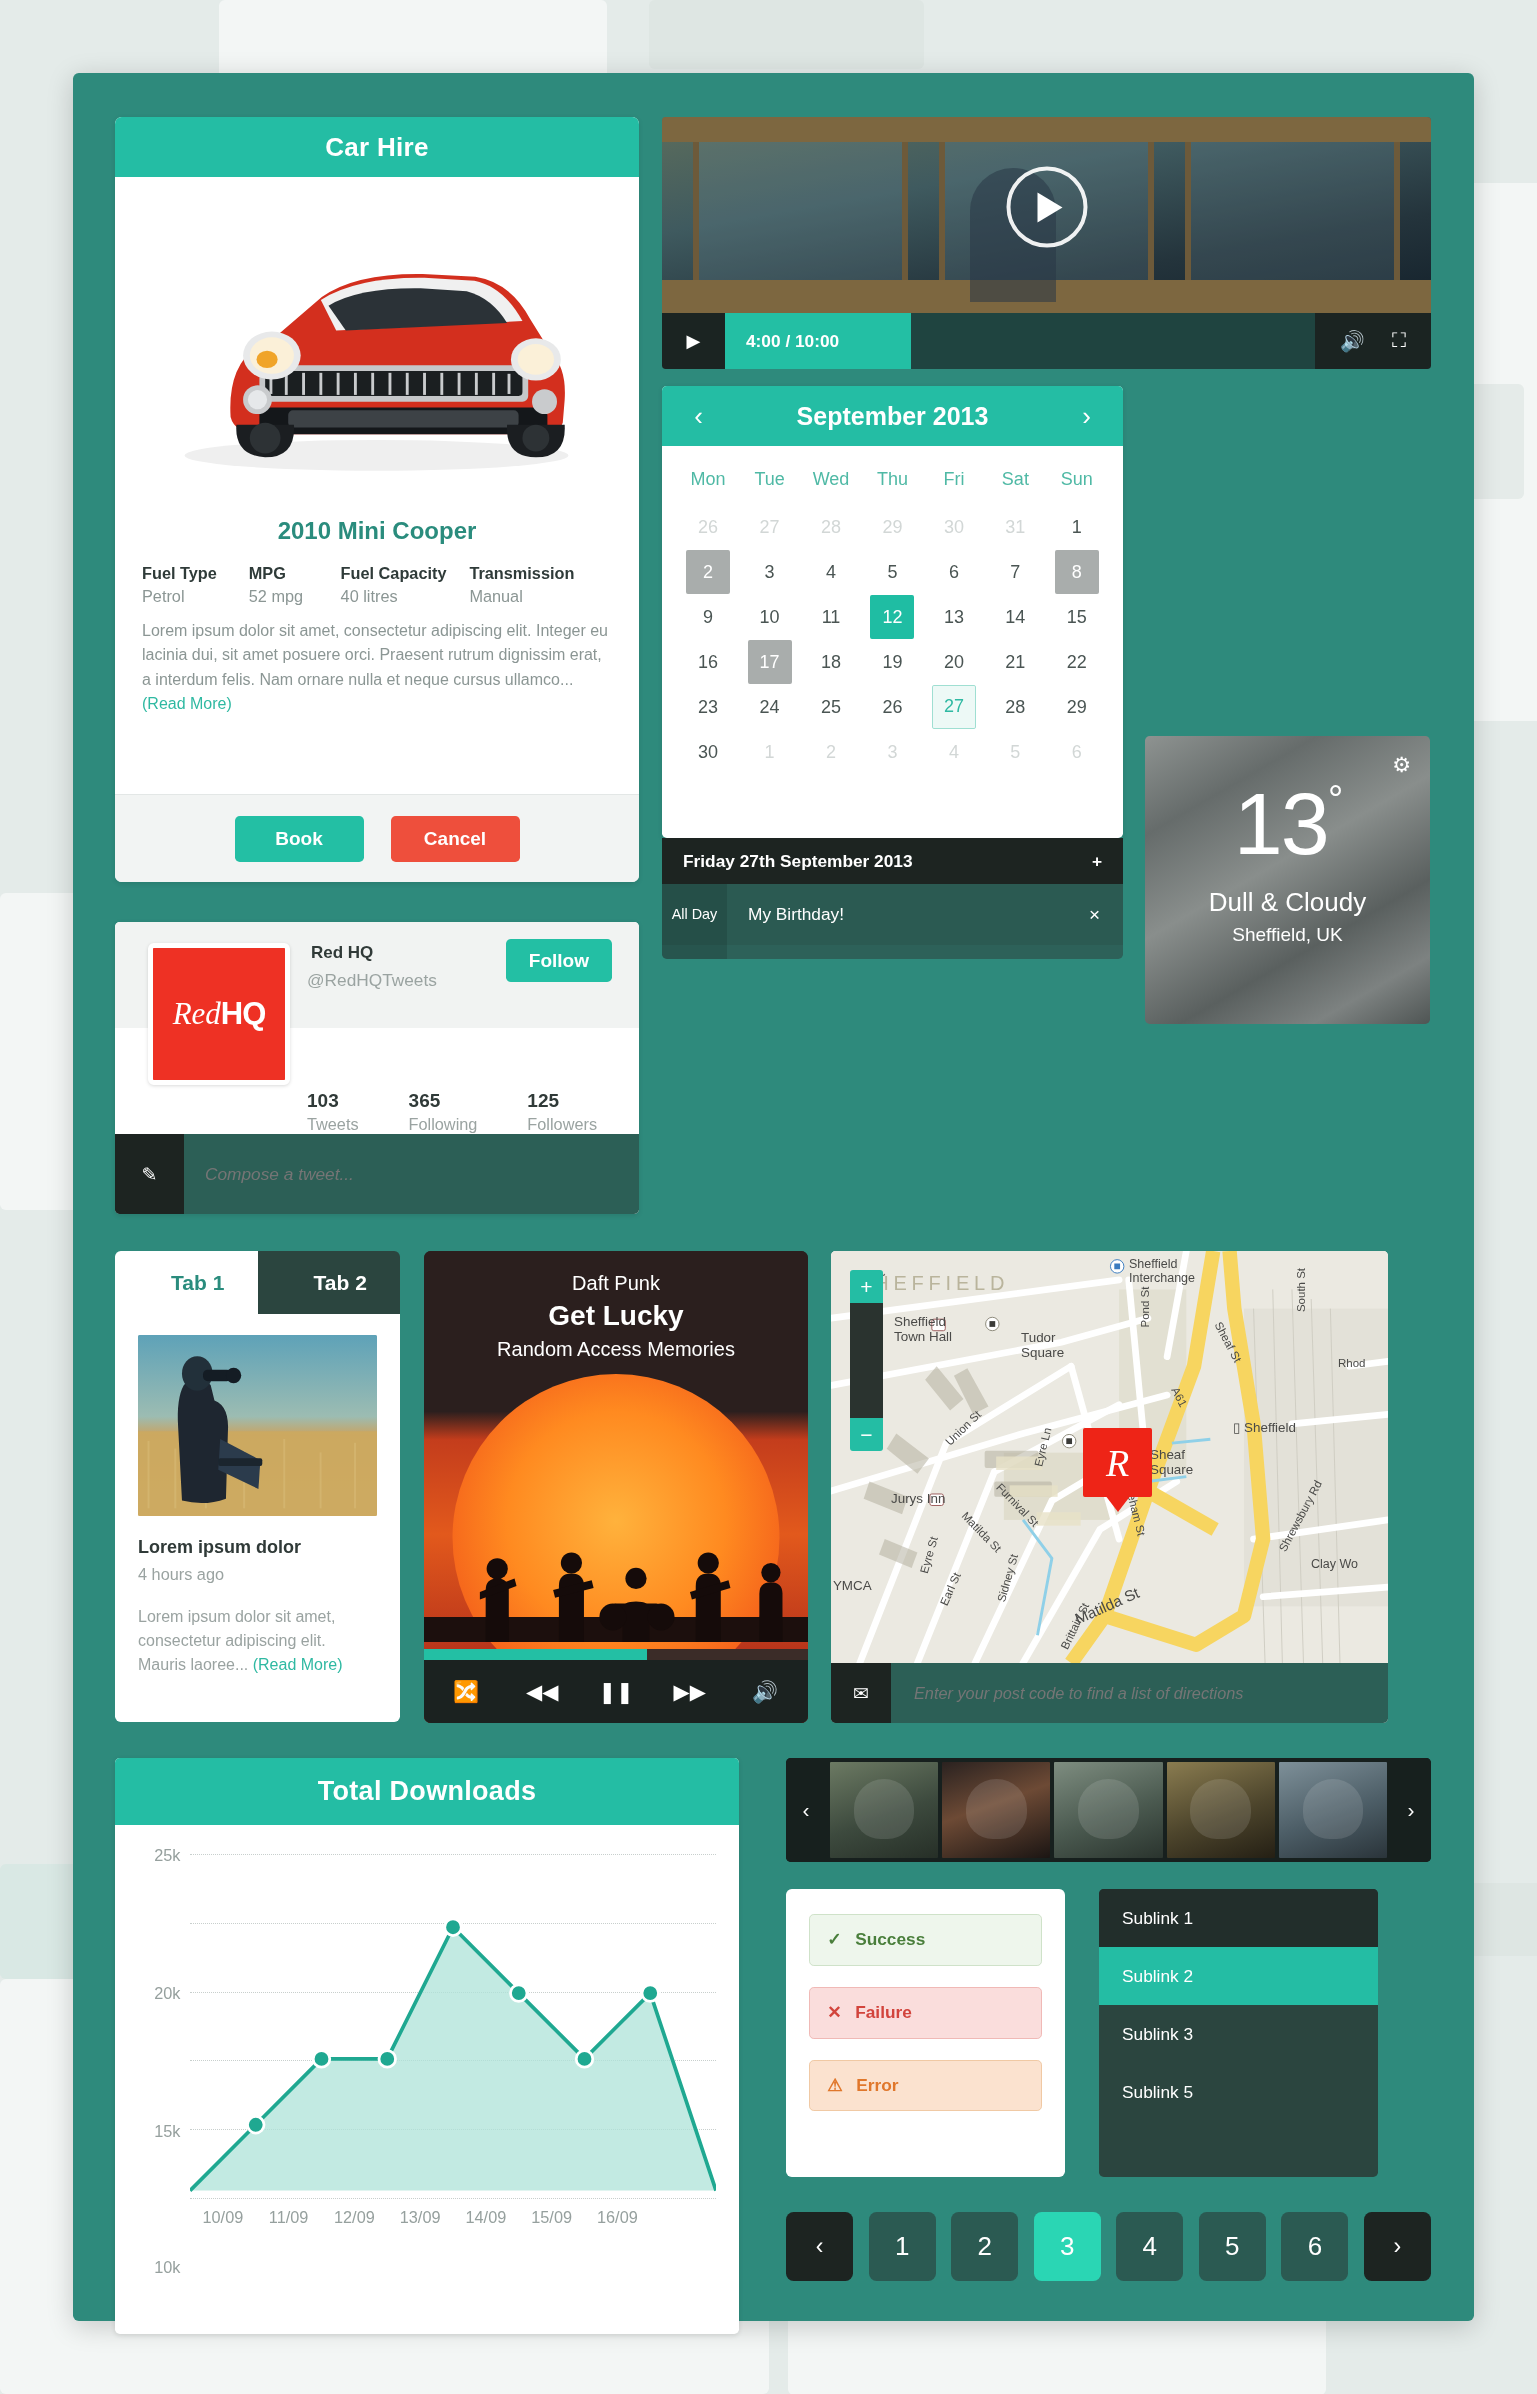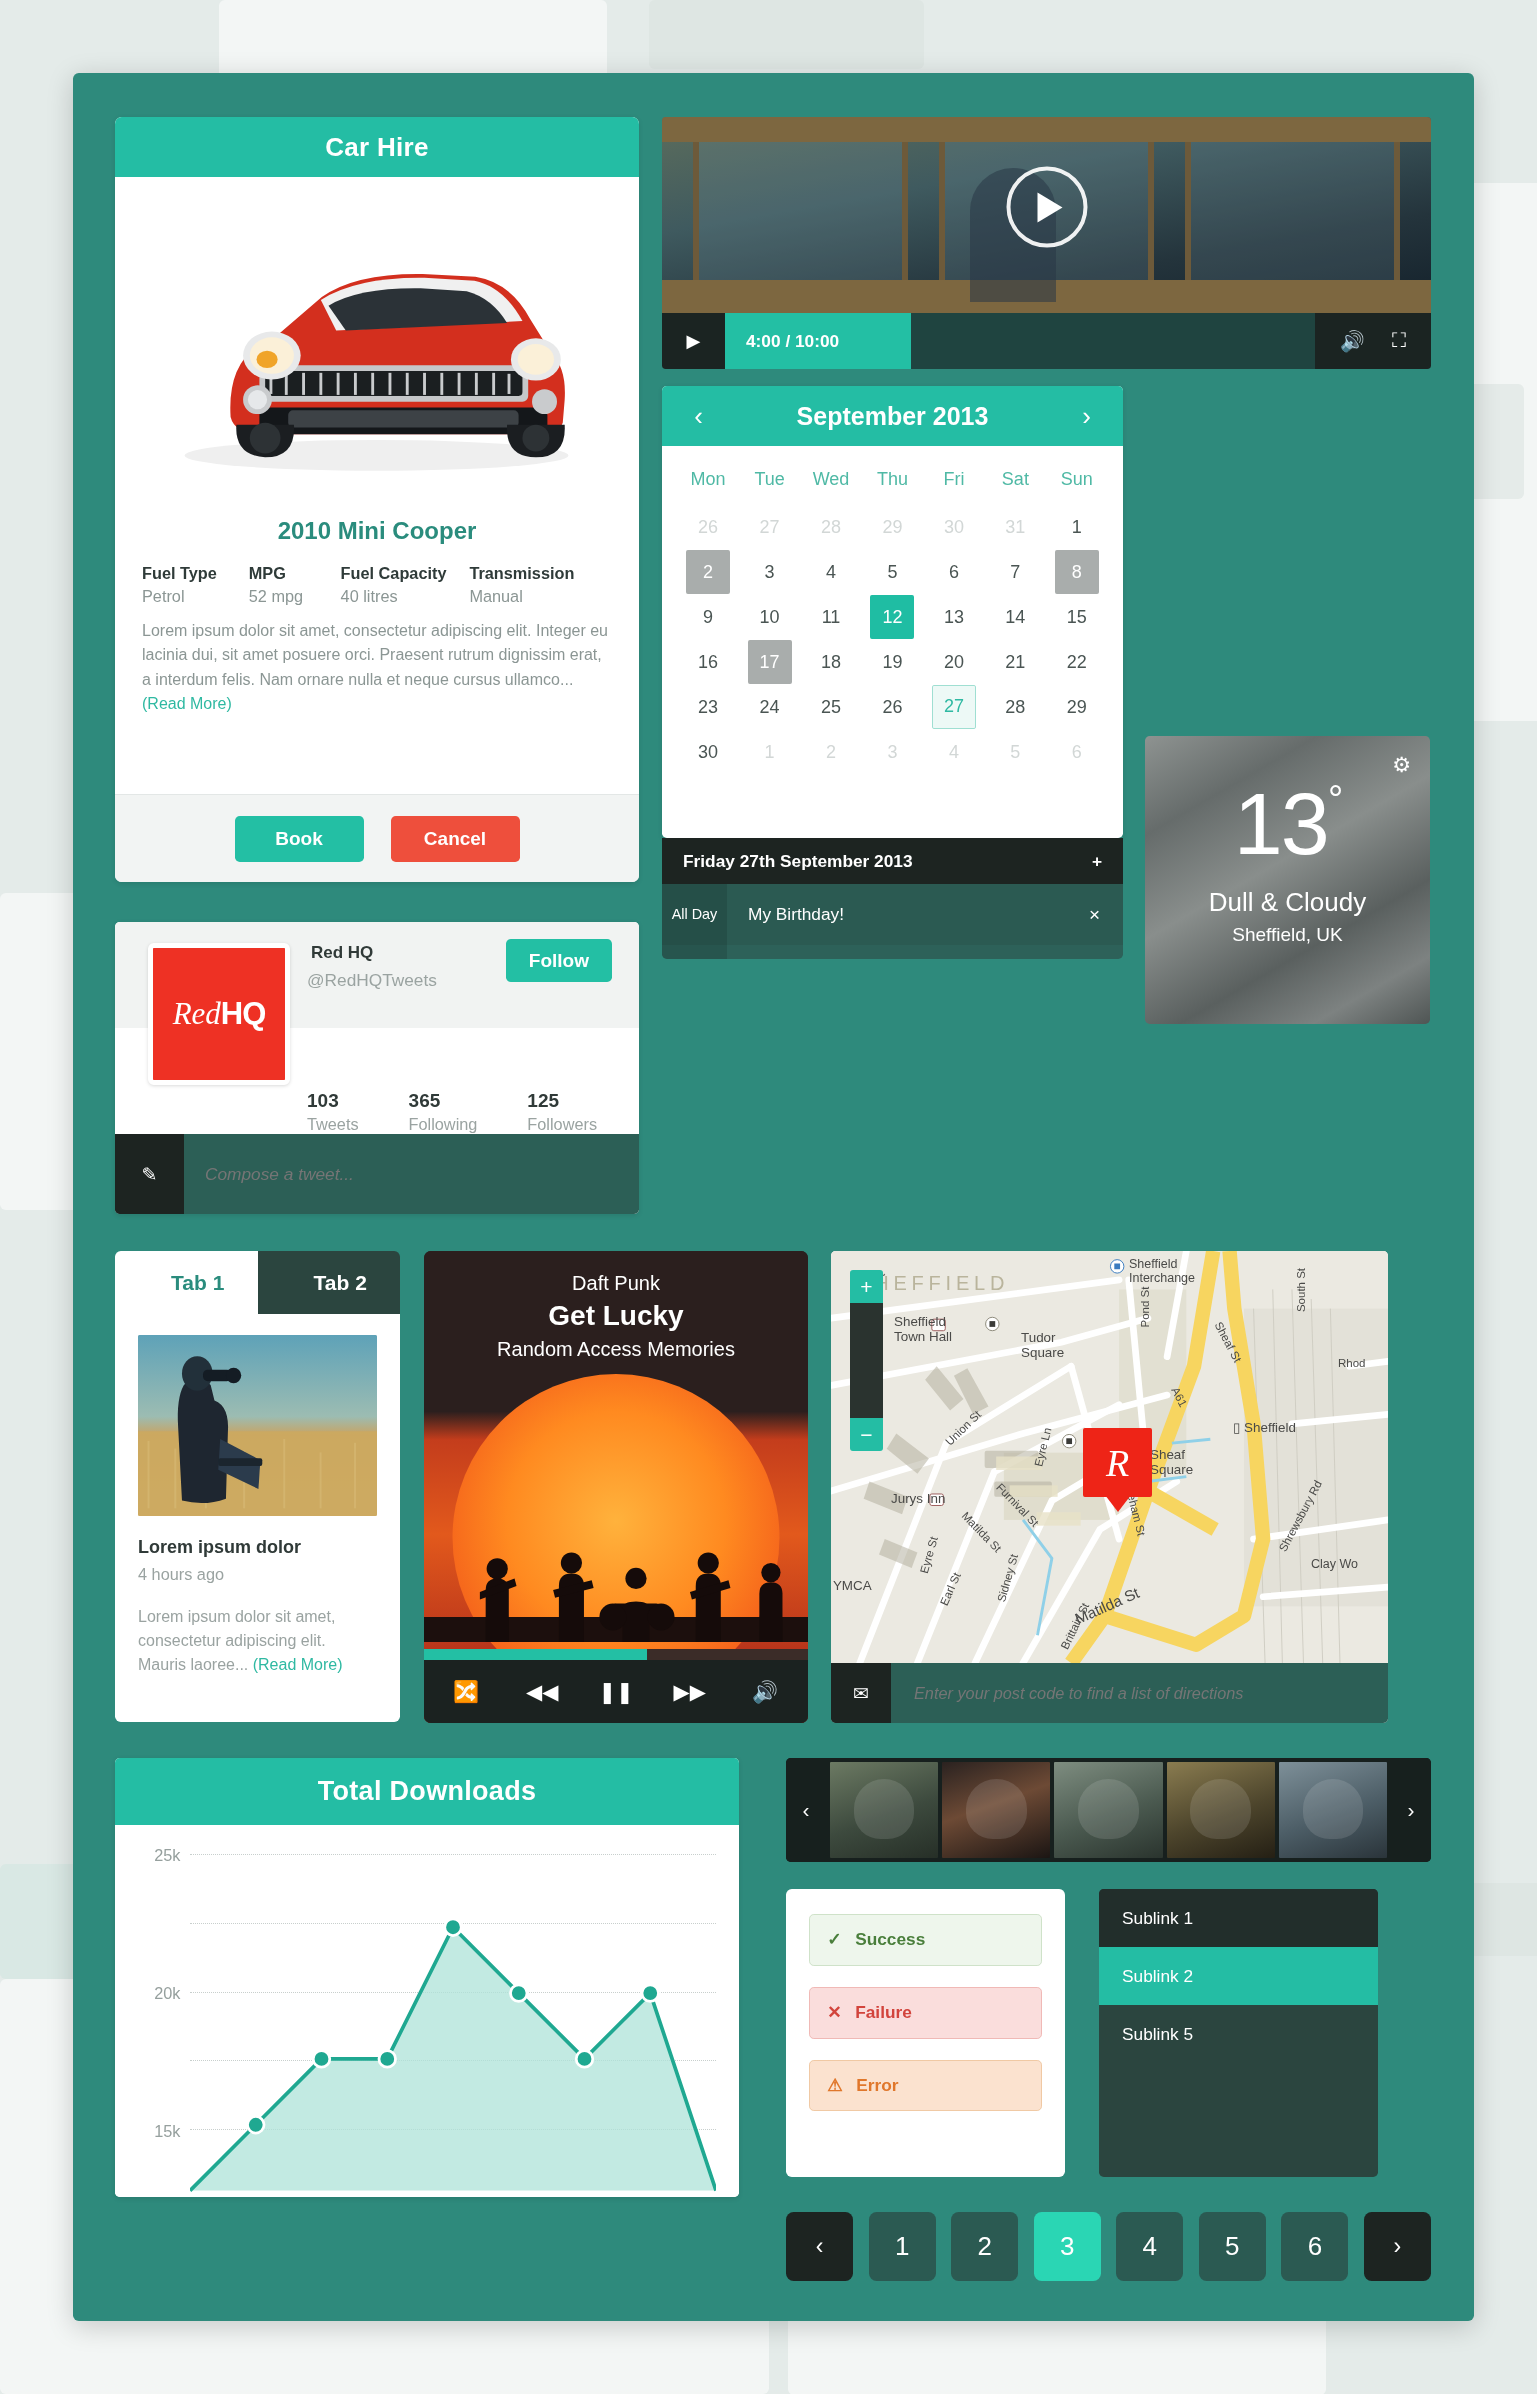--- a/index.html
+++ b/index.html
@@ -189,21 +189,21 @@
                     border-left:13.4px solid transparent; border-right:13.4px solid transparent; border-top:17.3px solid #ee2417; }
   .map-pin span { color:#fff; font-family:"Liberation Serif",serif; font-style:italic; font-size:38px; }
   .mlabel { position:absolute; font-size:11.5px; color:#4a4a48; white-space:nowrap; }
   .mlabel.big { font-size:20px; letter-spacing:4.8px; color:#b9b49c; }
   .map-search { position:absolute; left:0; bottom:0; height:60px; width:100%; background:#2c5f56; display:flex; align-items:center; }
   .map-search .ic { width:60px; height:100%; background:#1d2421; color:#fff; display:flex; align-items:center; justify-content:center; font-size:19px; }
   .map-search input { flex:1; background:transparent; border:0; outline:0; padding-left:23px; font-size:16.3px;
                       font-style:italic; color:#9cb8b2; font-family:inherit; }
 
   
-  #chart { position:absolute; left:42px; top:1685px; width:624px; height:439px; border-radius:4.8px; overflow:hidden; }
+  #chart { position:absolute; left:42px; top:1685px; width:624px; height:576px; border-radius:4.8px; overflow:hidden; }
   #chart .card-head { height:67px; line-height:67px; font-size:27px; }
   .chart-area { position:relative; height:457px; background:#fff; padding:29px 23px 0 23px; }
   .plot { position:relative; width:100%; height:344px; }
   .ylab { position:absolute; right:calc(100% + 9.6px); transform:translateY(-50%); font-size:16.3px; color:#96a09e; }
   .gl { position:absolute; left:0; right:0; border-top:1px dotted #c8cfcd; }
   .xaxis { display:flex; margin-top:9.6px; }
   .xlab { flex:1; text-align:center; font-size:16.3px; color:#96a09e; }
 
   
   #carousel { position:absolute; left:713px; top:1685px; width:645px; height:104px; border-radius:4.8px; overflow:hidden;
@@ -836,20 +836,21 @@
     </div>
     <div class="alert error">
       <span>⚠</span>
       <span>Error</span>
     </div>
   </div>
 
   <div id="sublinks">
     <div class="sub">Sublink 1</div>
     <div class="sub active">Sublink 2</div>
+    <div class="sub">Sublink 3</div>
     <div class="sub">Sublink 5</div>
   </div>
 
   <div id="pager">
     <div class="pg edge">‹</div>
     <div class="pg">1</div>
     <div class="pg">2</div>
     <div class="pg active">3</div>
     <div class="pg">4</div>
     <div class="pg">5</div>

